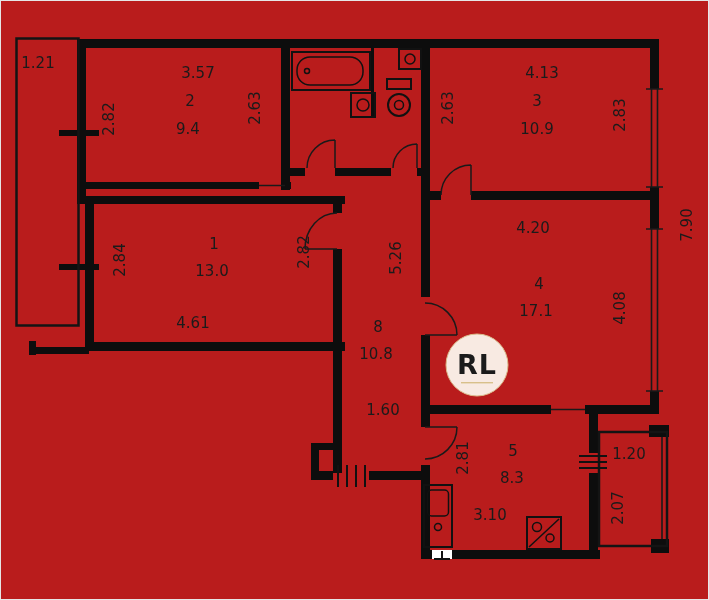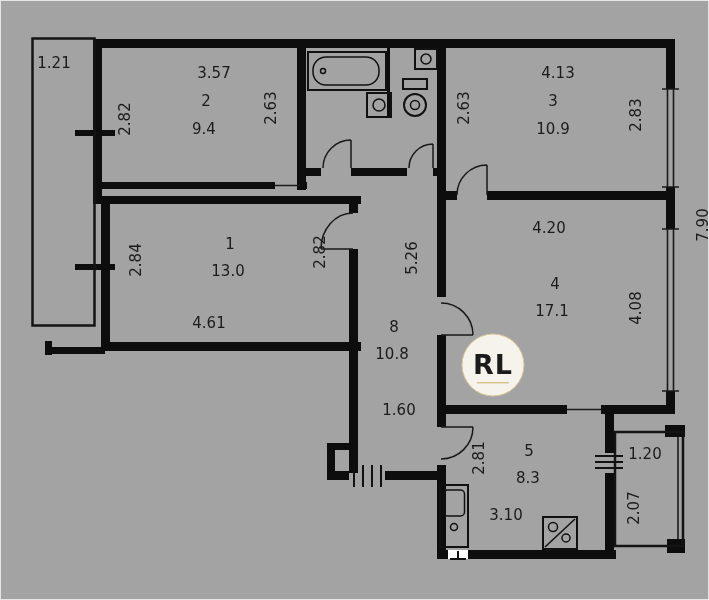--- a/index.html
+++ b/index.html
@@ -1,19 +1,19 @@
 <!DOCTYPE html>
 <html><head>
 <meta charset="utf-8">
 <style>
   html,body{margin:0;padding:0;background:#ffffff;}
   .canvas{
-    width:709px;height:600px;position:relative;background:#a3a3a3;
+    width:709px;height:600px;position:relative;background:#b91c1c;
     font-family:"DejaVu Sans", sans-serif;
-    border:1px solid #e6e6e6;box-sizing:border-box;padding-left:16px;
+    border:1px solid #e6e6e6;box-sizing:border-box;
   }
   svg text{
     font-family:"DejaVu Sans", sans-serif;
     font-size:15px;
     fill:#1b1b1b;
   }
   svg text.roomnum{font-size:15px;}
   svg text.wm{font-weight:bold;font-size:27px;letter-spacing:1px;}
 </style>
 </head>

